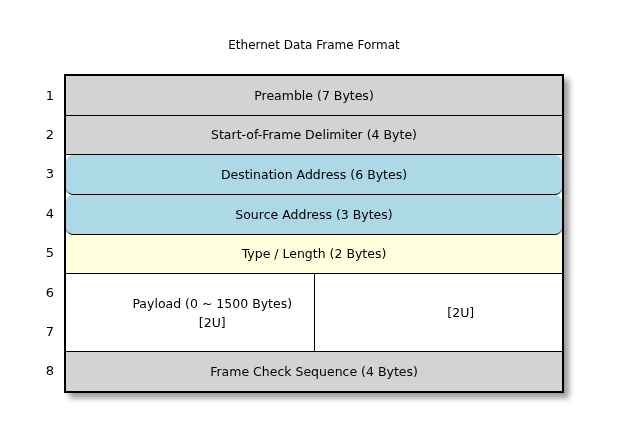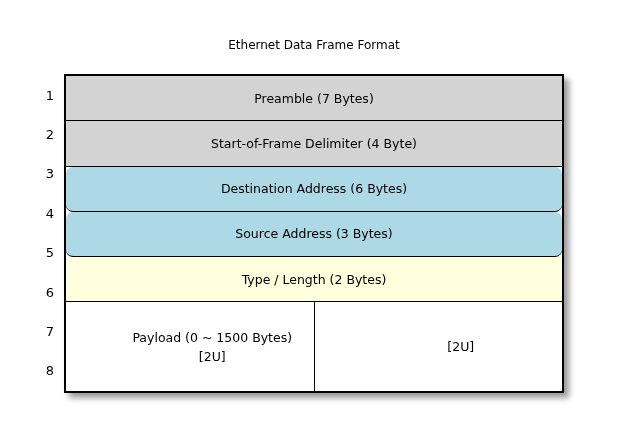--- a/index.html
+++ b/index.html
@@ -129,16 +129,19 @@
     <div class="frame-row double fill-white">
       <div class="split-cell left">
         <div>Payload (0 ~ 1500 Bytes)</div>
         <div>[2U]</div>
       </div>
       <div class="split-cell">
         <div>[2U]</div>
       </div>
     </div>
 
+    <div class="frame-row fill-gray">
+      <span>Frame Check Sequence (4 Bytes)</span>
+    </div>
 
   </div>
 
 </div>
 
 </body></html>

